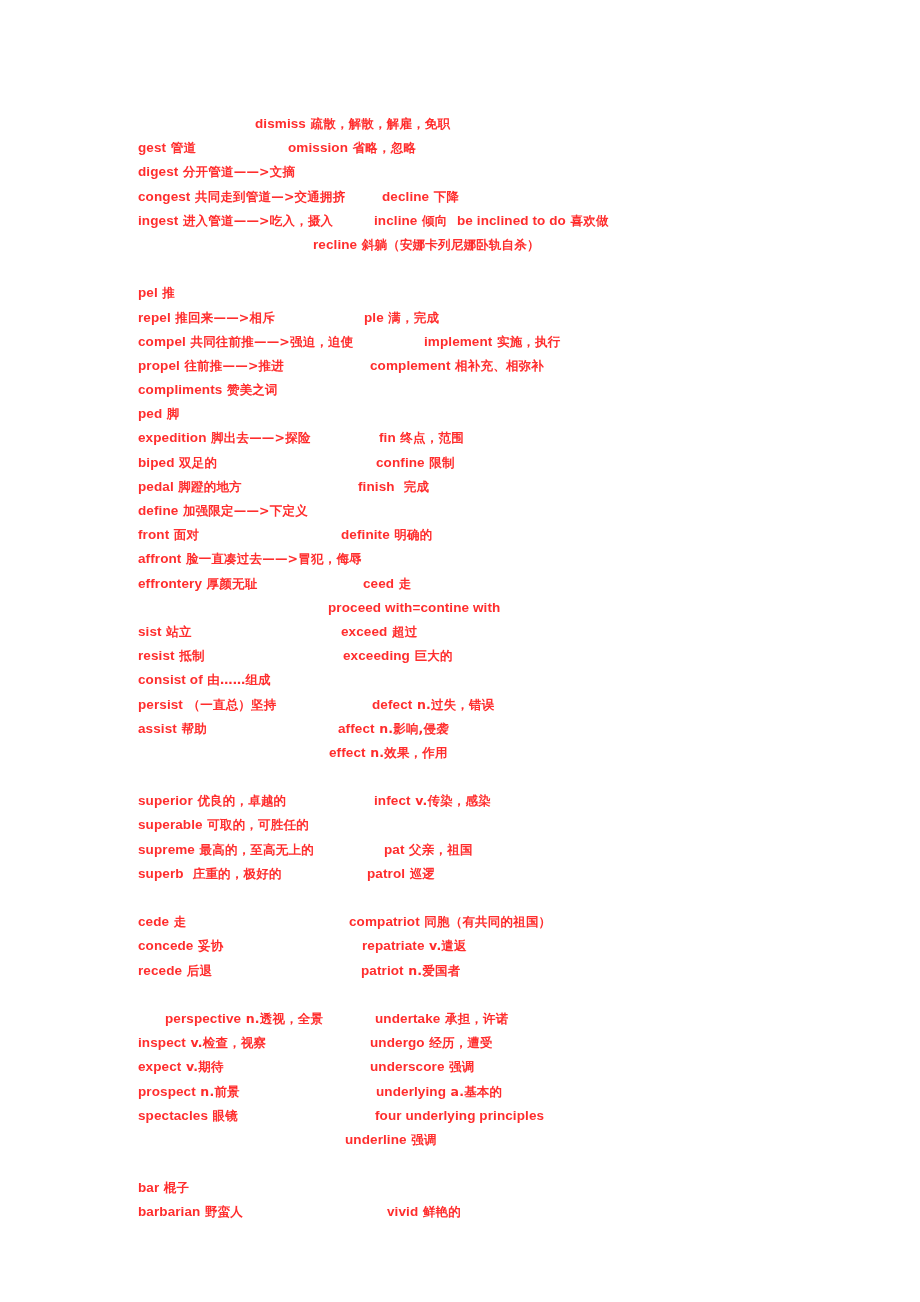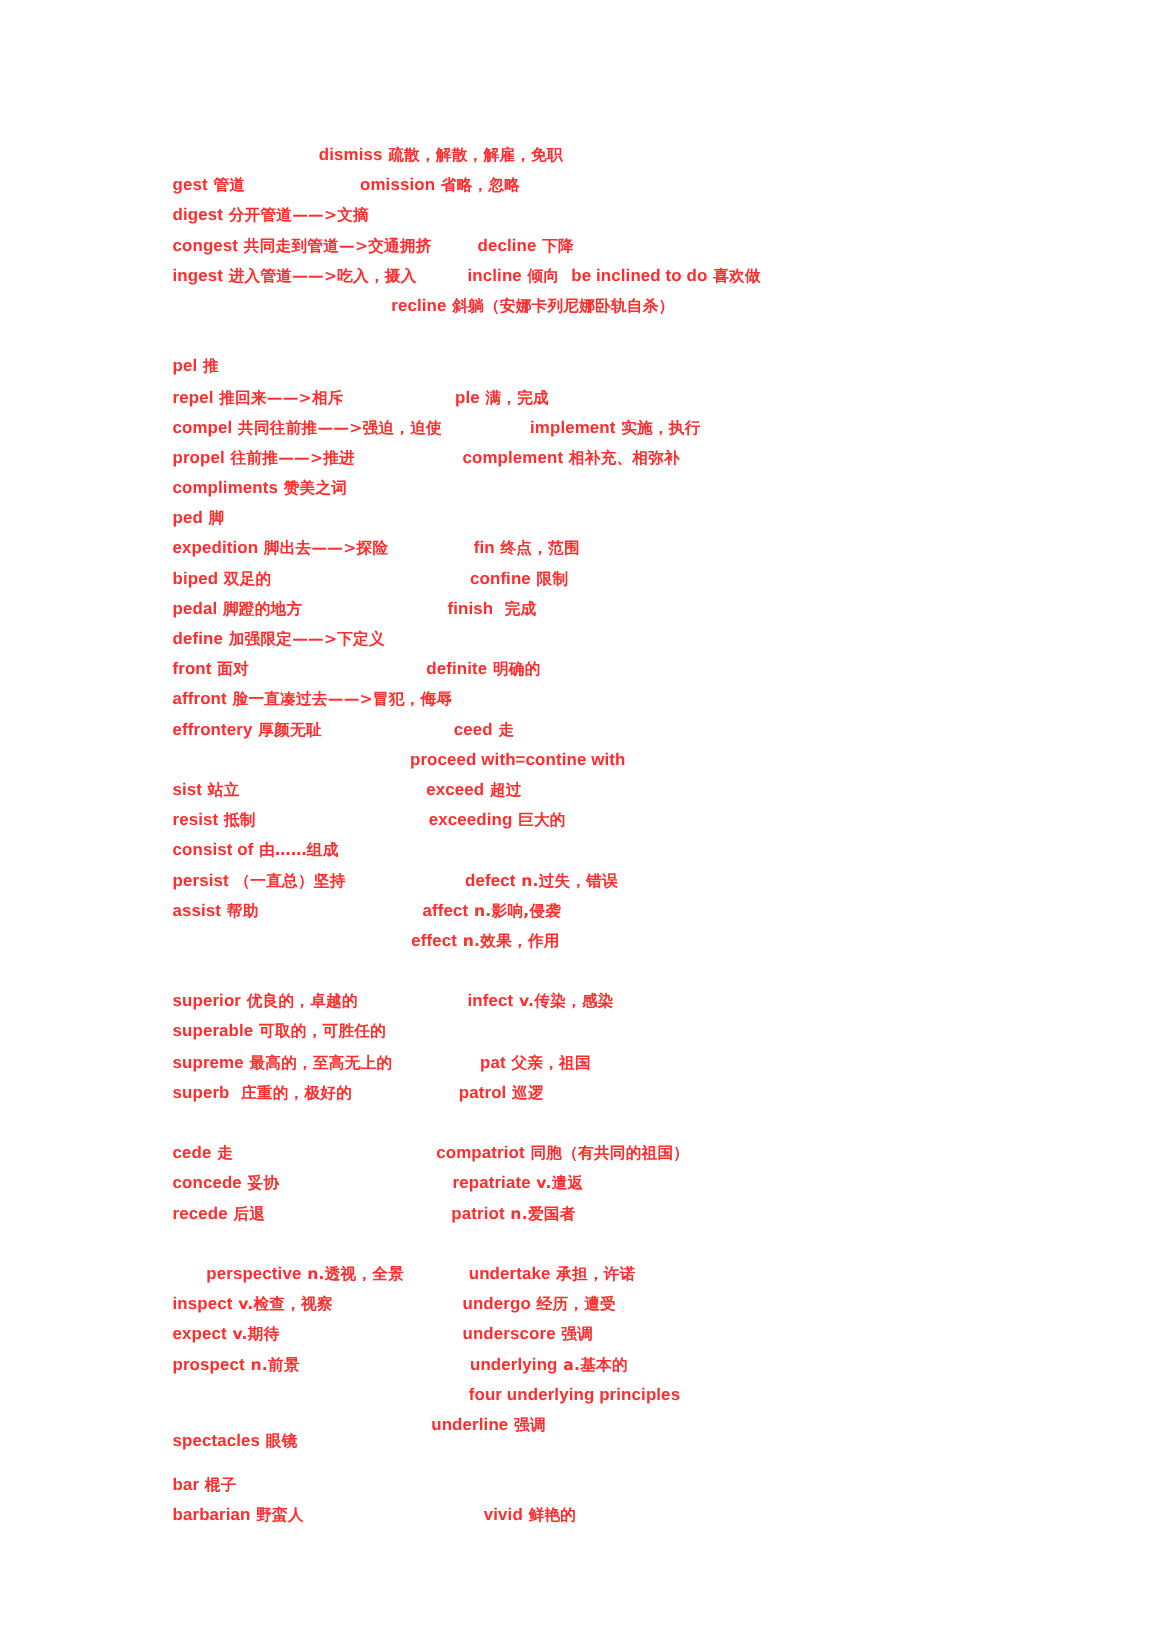--- a/index.html
+++ b/index.html
@@ -193,21 +193,21 @@
       </div>
       <div class="line">
         <span class="seg" style="left: 138px;"><span class="en">expect</span><span class="cn"> v.期待</span></span>
         <span class="seg" style="left: 370px;"><span class="en">underscore</span><span class="cn"> 强调</span></span>
       </div>
       <div class="line">
         <span class="seg" style="left: 138px;"><span class="en">prospect</span><span class="cn"> n.前景</span></span>
         <span class="seg" style="left: 376px;"><span class="en">underlying</span><span class="cn"> a.基本的</span></span>
       </div>
       <div class="line">
-        <span class="seg" style="left: 138px; margin-top: 37px;"><span class="en">spectacles</span><span class="cn"> 眼镜</span></span>
+        <span class="seg" style="left: 138px;"><span class="en">spectacles</span><span class="cn"> 眼镜</span></span>
         <span class="seg" style="left: 375px;"><span class="en">four underlying principles</span><span class="cn"></span></span>
       </div>
       <div class="line">
         <span class="seg" style="left: 345px;"><span class="en">underline</span><span class="cn"> 强调</span></span>
       </div>
       <div class="spacer"></div>
       <div class="line">
         <span class="seg" style="left: 138px;"><span class="en">bar</span><span class="cn"> 棍子</span></span>
       </div>
       <div class="line">

